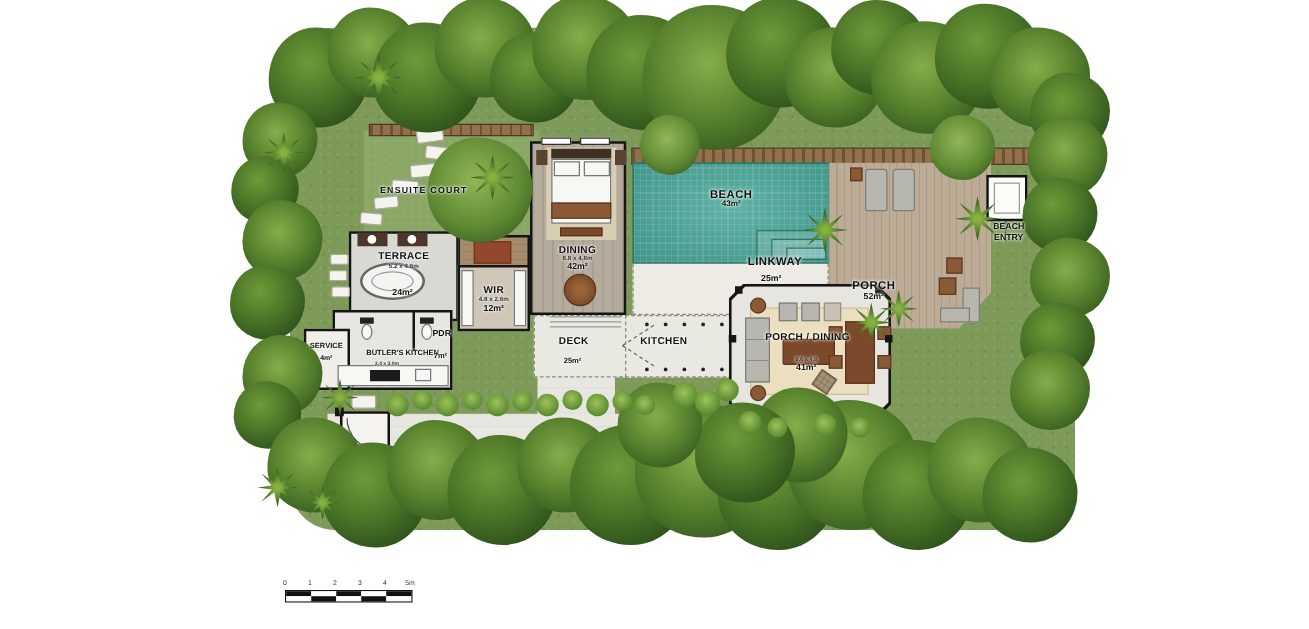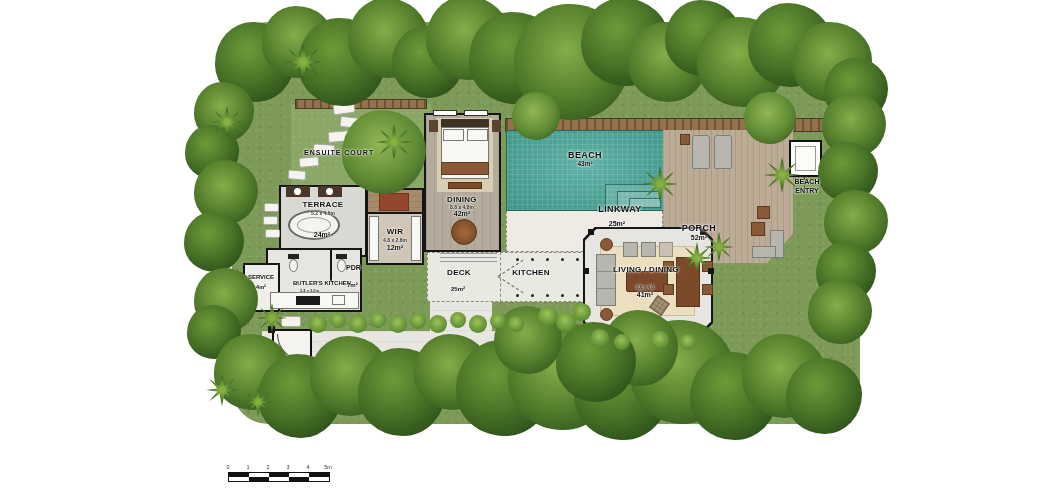--- a/index.html
+++ b/index.html
@@ -320,21 +320,21 @@
     <div class="lab l9" style="left:699px;top:223px;">PORCH</div>
     <div class="lab area" style="left:699px;top:234px;">52m²</div>
 
     <div class="lab l7 wrap" style="left:807px;top:177px;width:42px;">BEACH ENTRY</div>
 
     <div class="lab l8" style="left:459px;top:268px;">DECK</div>
     <div class="lab area" style="left:458px;top:286px;font-size:6px;">25m²</div>
 
     <div class="lab l8" style="left:531px;top:268px;">KITCHEN</div>
 
-    <div class="lab l8" style="left:646px;top:265px;">LIVING / DINING</div>
+    <div class="lab l8" style="left:646px;top:265px;">PORCH / DINING</div>
     <div class="lab dims" style="left:645px;top:285px;font-size:4.5px;">8.6 x 4.8</div>
     <div class="lab area" style="left:645px;top:291px;">41m²</div>
 
     <div class="lab left-anchor" style="left:293px;top:280px;font-size:6px;">BUTLER'S KITCHEN</div>
     <div class="lab left-anchor area" style="left:347px;top:282px;font-size:6px;">7m²</div>
     <div class="lab left-anchor dims" style="left:300px;top:288px;font-size:4px;">2.4 x 3.0m</div>
 
     <div class="lab" style="left:261px;top:274px;font-size:6px;">SERVICE</div>
     <div class="lab area" style="left:261px;top:284px;font-size:5.5px;">4m²</div>
 

